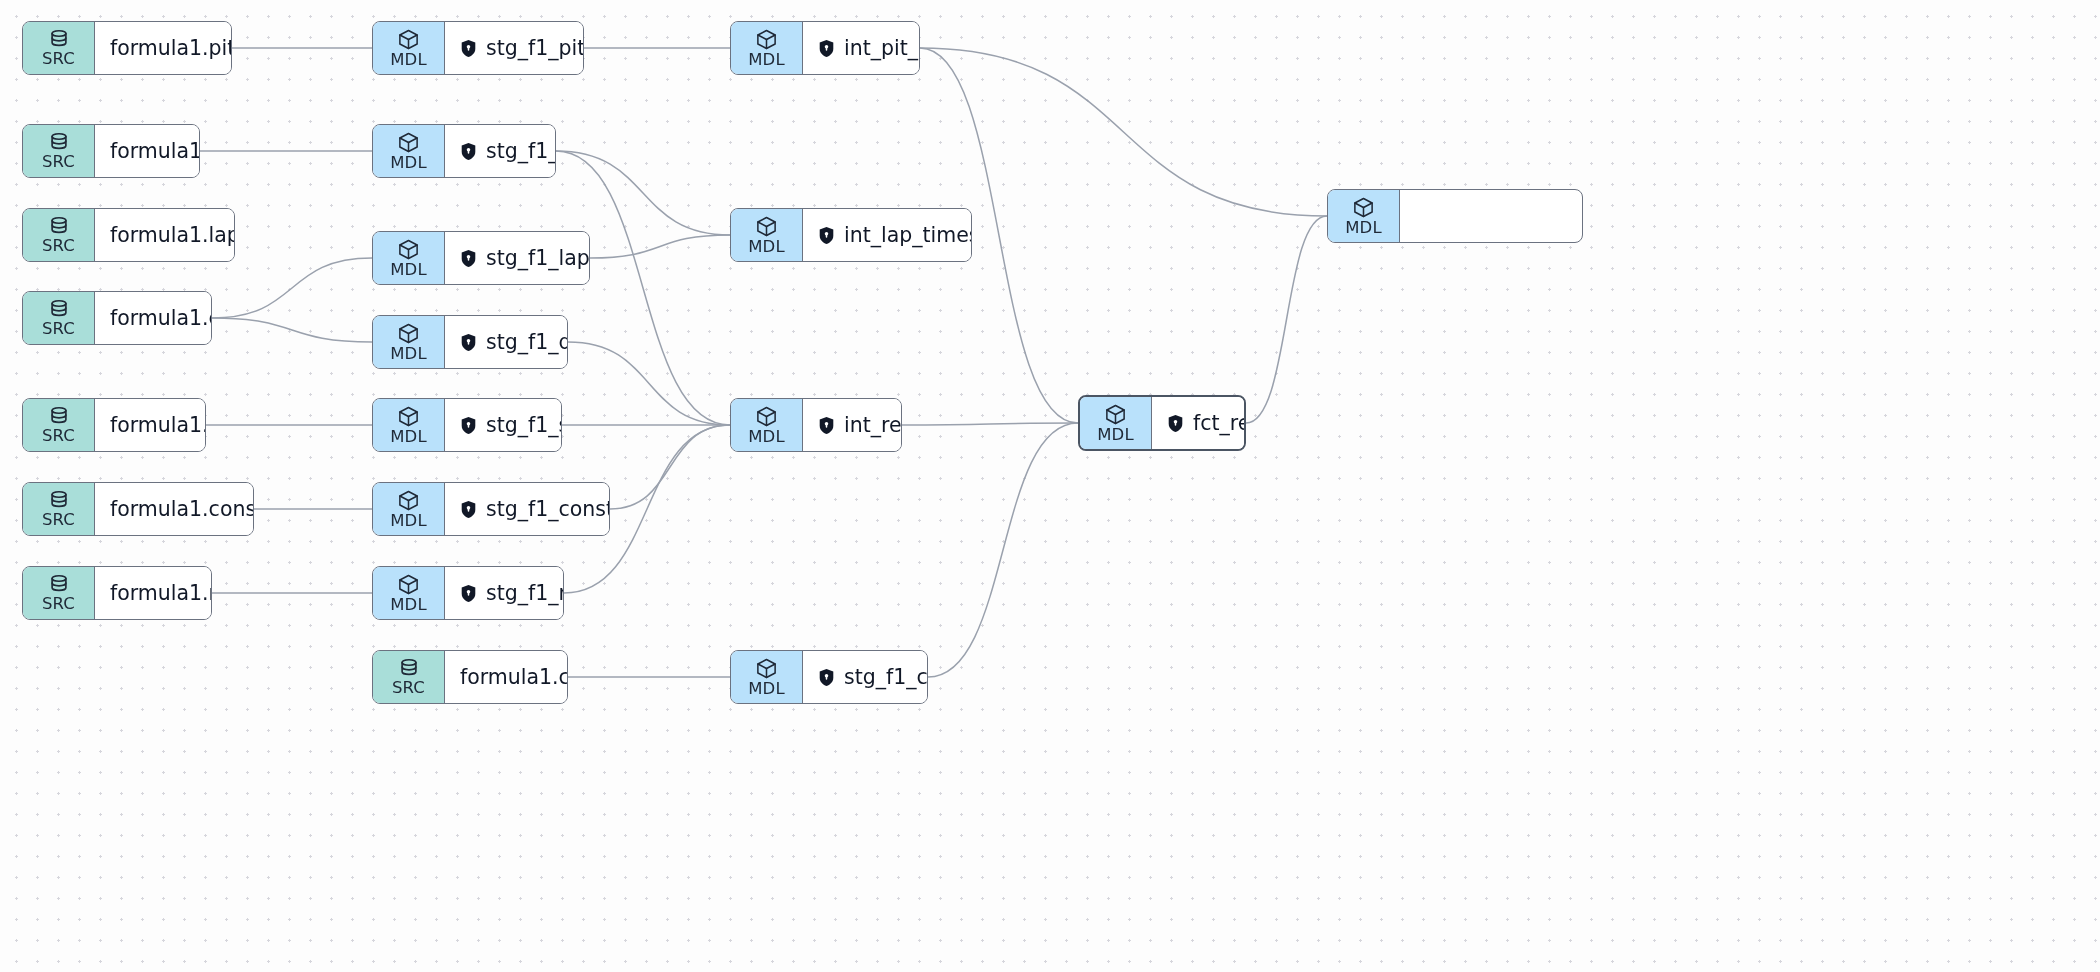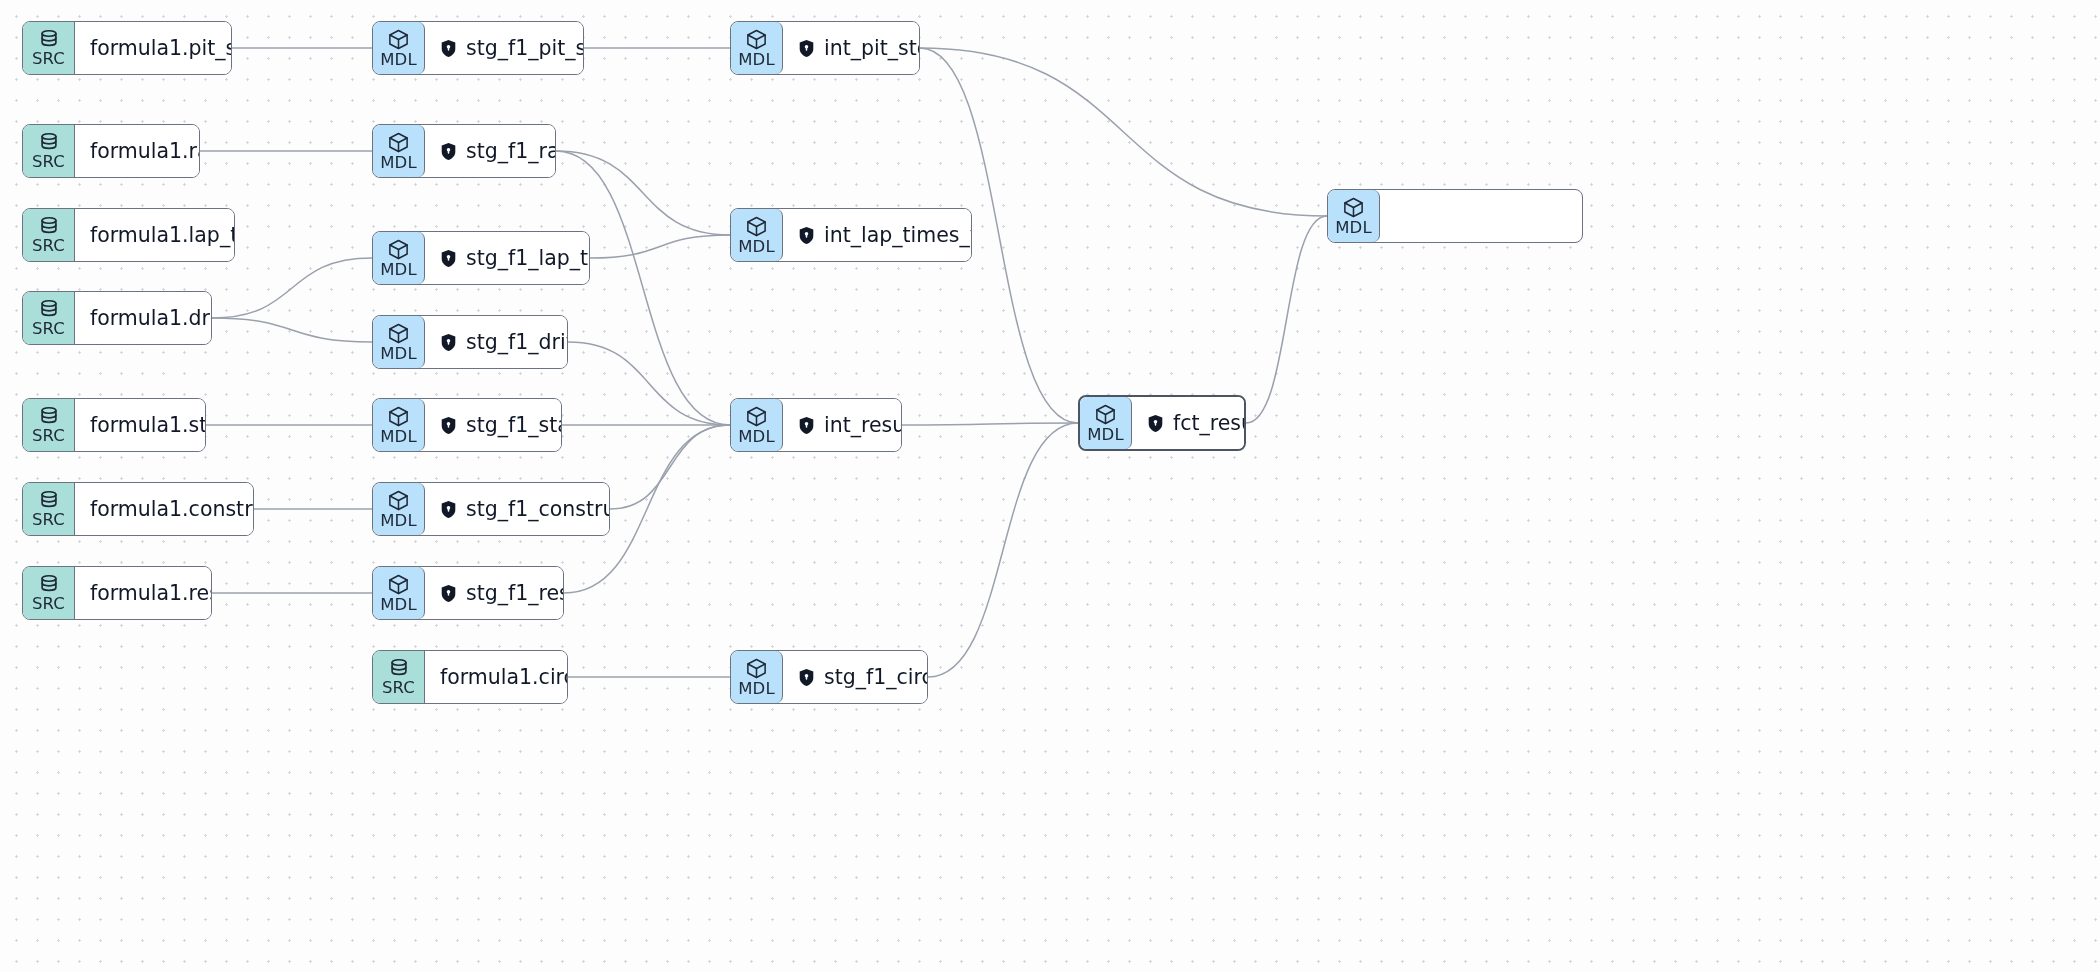--- a/index.html
+++ b/index.html
@@ -35,31 +35,31 @@
     box-sizing: border-box;
     border: 1.6px solid #6b7280;
     overflow: hidden;
   }
   .node.selected {
     border-width: 2.6px;
     border-color: #4b5563;
   }
   .badge {
     flex: 0 0 auto;
-    width: 52px;
+    width: 72px;
     display: flex;
     flex-direction: column;
     align-items: center;
     justify-content: center;
     gap: 1px;
     border-right: 1.4px solid #6b7280;
     box-sizing: border-box;
   }
   .badge.src { background: #a9ded9; }
-  .badge.mdl { background: #b9e1fb; border-radius: 7px; }
+  .badge.mdl { background: #b9e1fb; }
   .badge-icon {
     display: block;
     line-height: 0;
   }
   .badge-text {
     font-size: 16.5px;
     letter-spacing: 0.1px;
     color: #1f2937;
     line-height: 1;
     font-family: "DejaVu Sans", "Liberation Sans", sans-serif;

